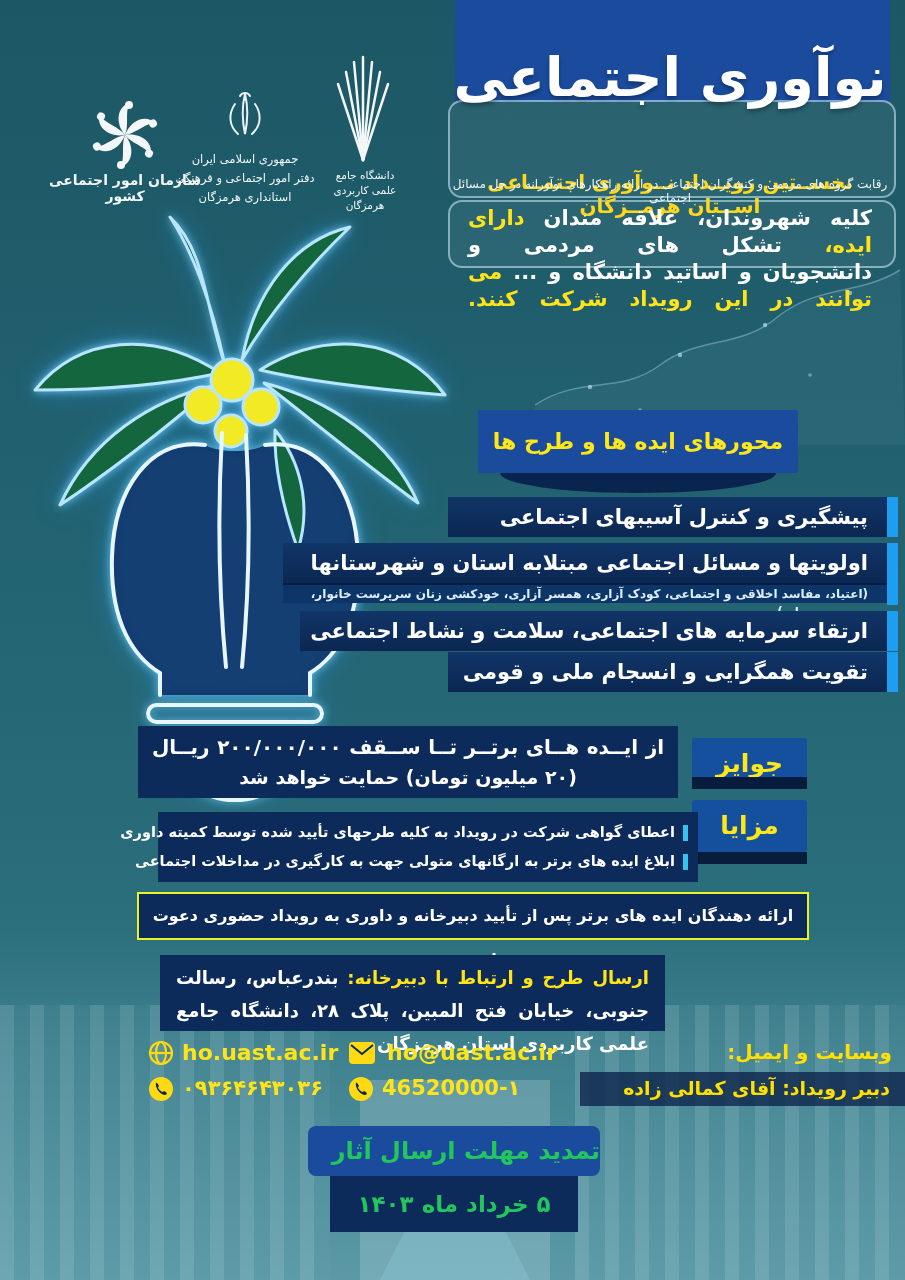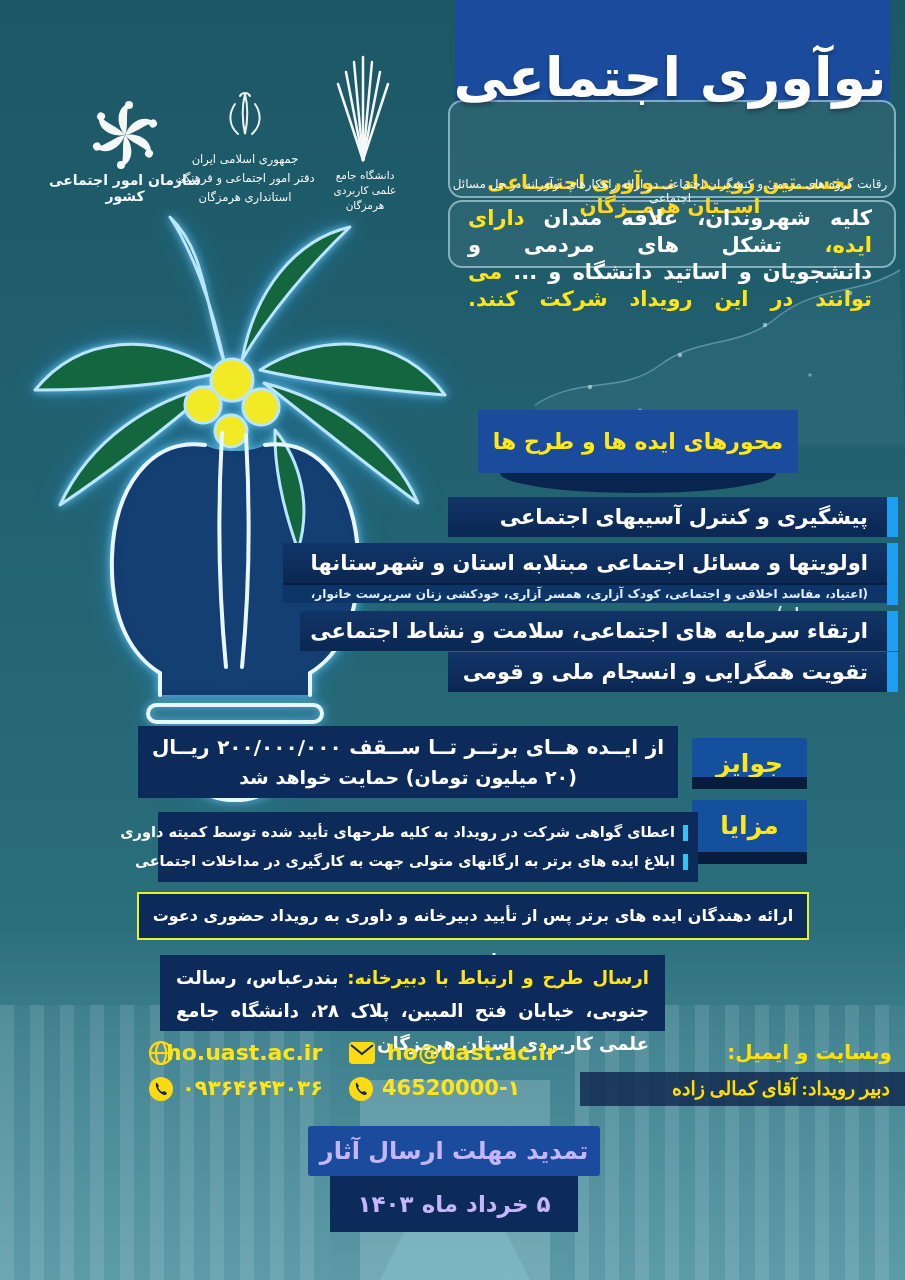--- a/index.html
+++ b/index.html
@@ -32,22 +32,22 @@
   
   .navybox{background:#0c2a5a;}
   .labelbox{background:#15509e;color:#ffe81a;font-size:25px;font-weight:bold;text-align:center;border-radius:3px;}
   .labelshadow{background:#081d3e;}
   .przline{color:#fff;font-weight:bold;}
   .tick{display:inline-block;width:5px;height:16px;background:#35c3f0;margin-left:8px;vertical-align:middle;}
   .notice{background:#0c2a5a;border:2px solid #e8f227;color:#fff;font-size:16px;font-weight:bold;text-align:center;}
   .addr{background:#0c2a5a;color:#fff;font-size:18px;font-weight:bold;line-height:33px;text-align:justify;padding:6px 16px;box-sizing:border-box;}
   .contact-yel{color:#ffe000;font-size:20px;font-weight:bold;text-align:right;}
   .ltrtxt{direction:ltr;color:#ffe419;font-size:22px;font-weight:bold;text-align:left;}
-  .deadline-t{background:#1a4b9d;color:#c4b5fd;font-size:24px;font-weight:bold;text-align:center;border-radius:3px;}
-  .deadline-d{background:#0c2a5a;color:#c4b5fd;font-size:23px;font-weight:bold;text-align:center;}
+  .deadline-t{background:#1a4b9d;color:#22c55e;font-size:24px;font-weight:bold;text-align:right;border-radius:8px;}
+  .deadline-d{background:#0c2a5a;color:#22c55e;font-size:23px;font-weight:bold;text-align:center;}
   .bulb{filter:drop-shadow(0 0 4px rgba(120,210,255,.85)) drop-shadow(0 0 12px rgba(40,150,230,.45));}
   .band{background:rgba(9,30,70,.75);}
   
   .bld{opacity:.5;}
 </style>
 </head>
 <body>
 
 <div class="poster">
 
@@ -219,36 +219,36 @@
 
   <div class="abs notice" style="left:137px;top:892px;width:668px;height:44px;line-height:44px;">ارائه دهندگان ایده های برتر پس از تأیید دبیرخانه و داوری به رویداد حضوری دعوت خواهند شد.</div>
 
   <div class="abs addr" style="left:160px;top:955px;width:505px;height:76px;">
     <span class="yel">ارسال طرح و ارتباط با دبیرخانه:</span>
     <span>بندرعباس، رسالت جنوبی، خیابان فتح المبین، پلاک ۲۸، دانشگاه جامع علمی کاربردی استان هرمزگان</span>
   </div>
 
   <div class="abs contact-yel" style="left:610px;top:1040px;width:282px;">وبسایت و ایمیل:</div>
   <div class="abs band" style="left:580px;top:1072px;width:325px;height:34px;"></div>
-  <div class="abs contact-yel" style="left:590px;top:1077px;width:300px;font-size:19px;font-family:Liberation Serif, serif;">دبیر رویداد: آقای کمالی زاده</div>
+  <div class="abs contact-yel" style="left:590px;top:1077px;width:300px;font-size:19px;">دبیر رویداد: آقای کمالی زاده</div>
 
   <svg class="abs" style="left:348px;top:1041px;" width="28" height="24" viewBox="0 0 28 24">
     <rect x="1" y="1" width="26" height="22" rx="4" fill="#ffd911"></rect>
     <path d="M3,4 L14,13 L25,4" fill="none" stroke="#0c2a5a" stroke-width="2"></path>
   </svg>
   <div class="abs ltrtxt" style="left:382px;top:1040px;width:175px;text-align:right;">ho@uast.ac.ir</div>
 
   <svg class="abs" style="left:148px;top:1040px;" width="26" height="26" viewBox="0 0 26 26">
     <g fill="none" stroke="#ffd911" stroke-width="2.2">
       <circle cx="13" cy="13" r="11"></circle>
       <ellipse cx="13" cy="13" rx="5" ry="11"></ellipse>
       <path d="M2,13 L24,13"></path>
     </g>
   </svg>
-  <div class="abs ltrtxt" style="left:166px;top:1040px;width:165px;">ho.uast.ac.ir</div>
+  <div class="abs ltrtxt" style="left:182px;top:1040px;width:165px;">ho.uast.ac.ir</div>
 
   <svg class="abs" style="left:348px;top:1076px;" width="26" height="26" viewBox="0 0 26 26">
     <circle cx="13" cy="13" r="12" fill="#ffd911"></circle>
     <path d="M8,7 C7,10 10,17 16,19 C18,19.5 19.5,18 18.5,16.5 L16,15 L14.5,16 C12.5,15 11,13.5 10,11.5 L11,10 L9.5,7.5 C9,6.5 8.3,6.5 8,7 Z" fill="#0c2a5a"></path>
   </svg>
   <div class="abs ltrtxt" dir="ltr" style="left:382px;top:1076px;width:160px;font-size:21px;">46520000-۱</div>
 
   <svg class="abs" style="left:148px;top:1076px;" width="26" height="26" viewBox="0 0 26 26">
     <circle cx="13" cy="13" r="12" fill="#ffd911"></circle>
     <path d="M8,7 C7,10 10,17 16,19 C18,19.5 19.5,18 18.5,16.5 L16,15 L14.5,16 C12.5,15 11,13.5 10,11.5 L11,10 L9.5,7.5 C9,6.5 8.3,6.5 8,7 Z" fill="#0c2a5a"></path>

